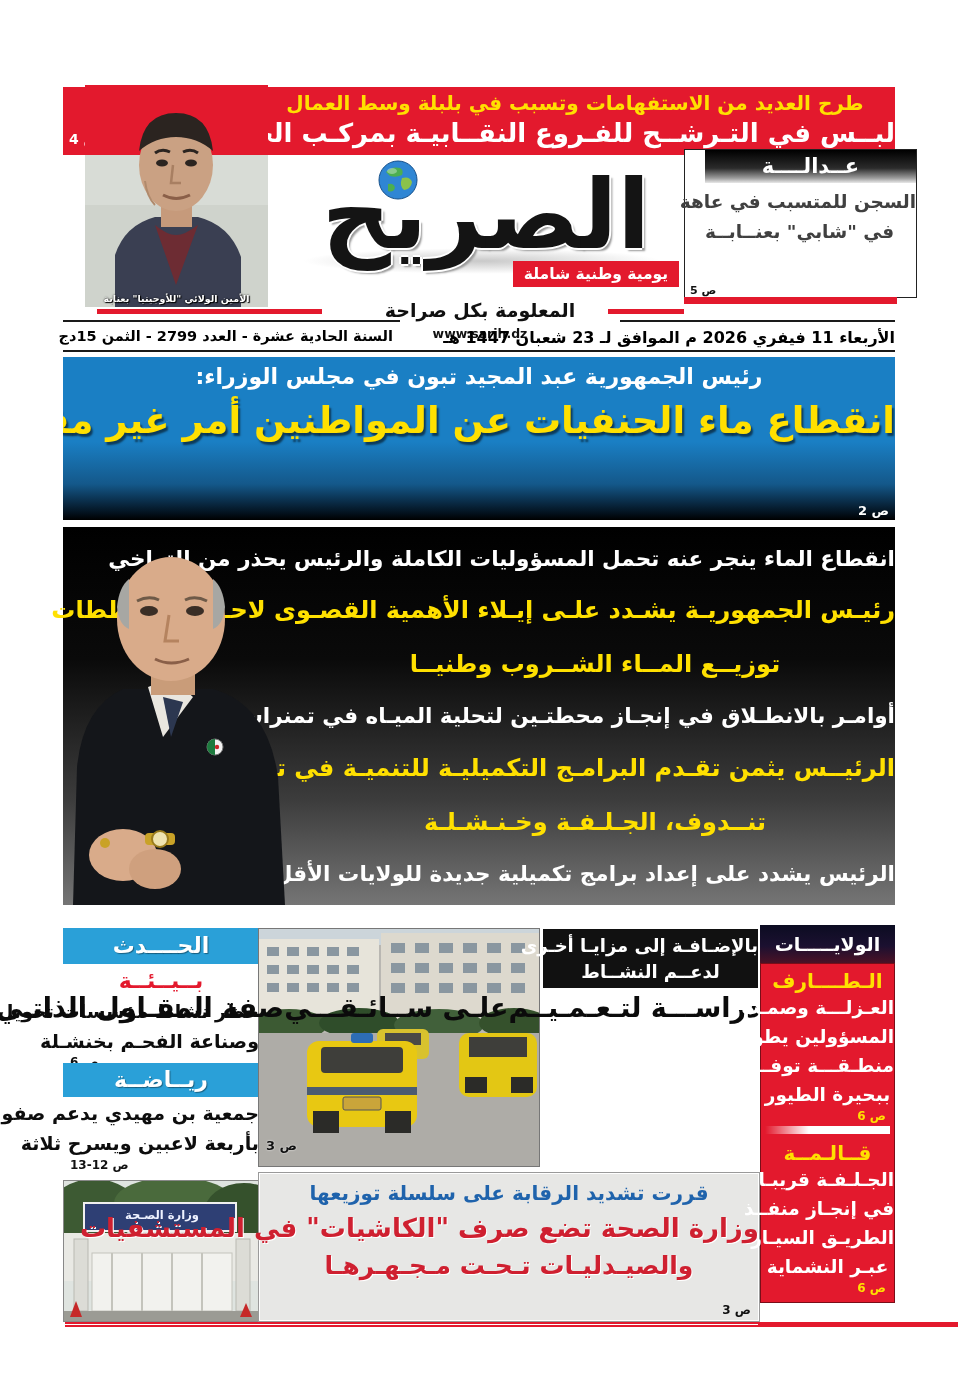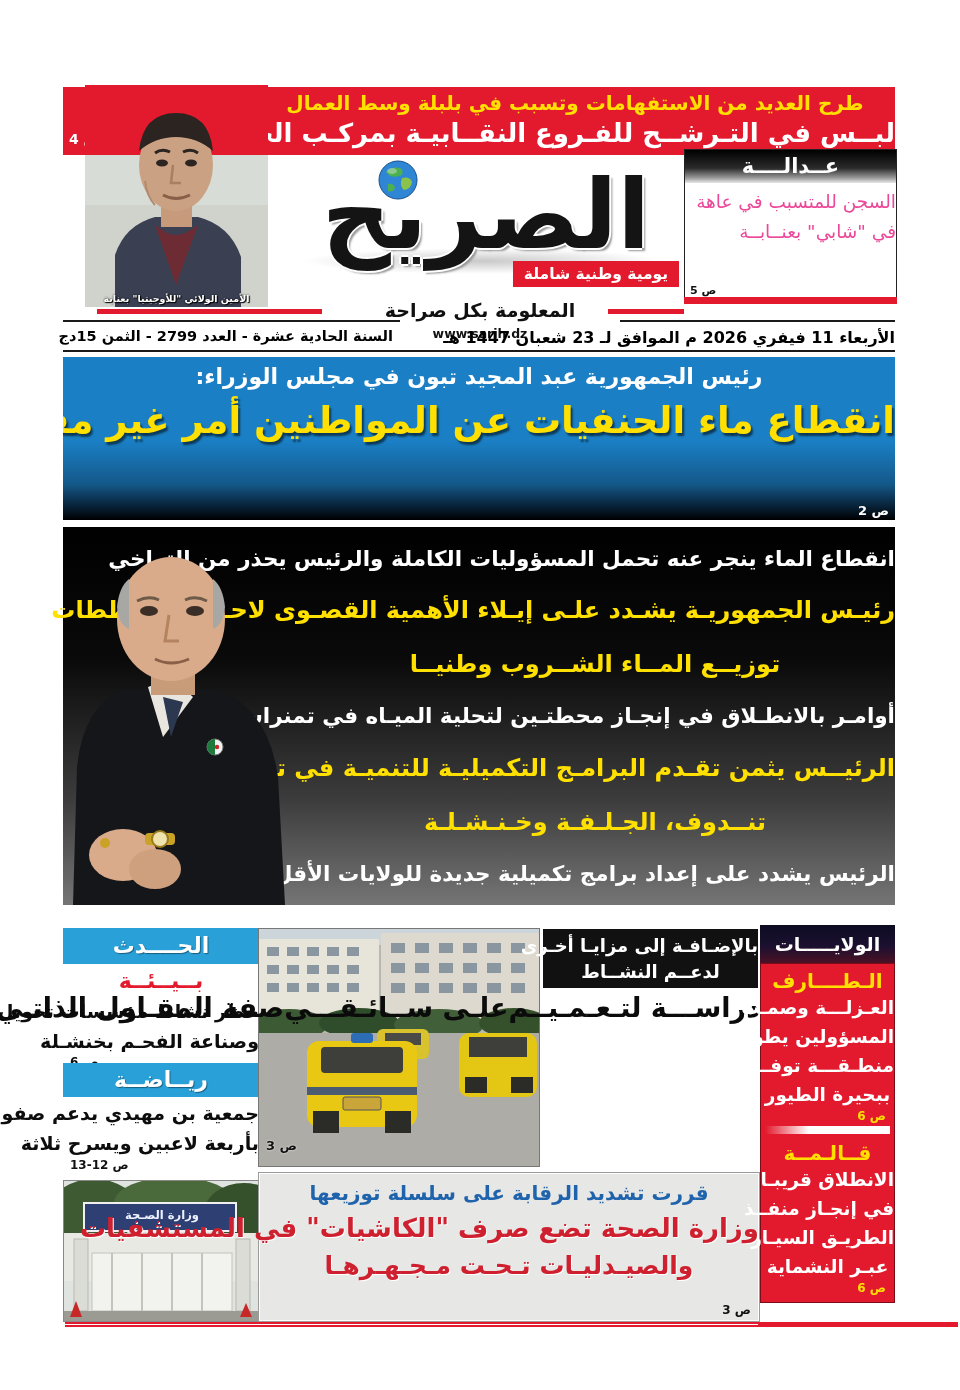--- a/index.html
+++ b/index.html
@@ -16,26 +16,26 @@
       font-weight:800;font-size:26px;text-align:center;letter-spacing:1px;}
   .top-banner .pref{position:absolute;left:6px;bottom:8px;color:#fff;font-weight:800;font-size:14px;}
 
   
   .union-photo{left:85px;top:85px;width:183px;height:222px;}
   .union-photo svg{display:block;}
   .union-caption{position:absolute;bottom:3px;left:0;width:100%;text-align:center;color:#fff;
       font-size:9.5px;font-weight:800;text-shadow:0 0 2px #000,1px 1px 1px #000;}
 
   
-  .justice{left:684px;top:149px;width:211px;height:147px;border:1px solid #222;background:#fff;}
+  .justice{left:684px;top:149px;width:211px;height:147px;border:1px solid #222;background:#fff;padding-left:20px;}
   .justice .hdr{height:33px;line-height:33px;text-align:center;color:#fff;font-weight:800;
       font-size:21px;letter-spacing:6px;
       background:linear-gradient(180deg,#000 0%,#2b2b2b 55%,#9b9b9b 85%,#e8e8e8 100%);}
   .justice .body{padding-top:4px;}
-  .justice .line{text-align:right;color:#ec4899;font-weight:400;font-size:18.5px;line-height:30px;}
+  .justice .line{text-align:left;color:#404040;font-weight:700;font-size:18.5px;line-height:30px;}
   .justice .pref{position:absolute;left:5px;bottom:0px;font-size:11px;font-weight:800;color:#111;}
   .justice-redbar{left:684px;top:297px;width:213px;height:7px;background:#e3192d;}
 
   
   .logo-wrap{left:292px;top:152px;width:388px;height:150px;}
   .logo-swoosh{position:absolute;left:10px;top:96px;width:360px;height:26px;border-radius:50%;
       background:radial-gradient(ellipse at center,#c9c9c9 0%,rgba(255,255,255,0) 70%);}
   .logo-title{position:absolute;right:0;top:-12px;width:100%;text-align:center;color:#141414;
       font-size:96px;font-weight:900;line-height:150px;
       text-shadow:-2px 0 0 #fff,2px 0 0 #fff,0 -2px 0 #fff,0 2px 0 #fff,3px 3px 2px #999;}
@@ -358,21 +358,21 @@
   <div class="abs wil-hdr">الولايـــــات</div>
   <div class="abs wil-panel">
     <div class="wil-city nowrap">الـطــــارف</div>
     <div class="wil-line nowrap">العـزلـــة وصمـت</div>
     <div class="wil-line nowrap">المسؤولين يطوقان</div>
     <div class="wil-line nowrap">منطـقـــة توفــة</div>
     <div class="wil-line nowrap">ببحيرة الطيور</div>
     <div class="wil-pref">ص 6</div>
     <div class="wil-div"></div>
     <div class="wil-city nowrap">قــالـمــة</div>
-    <div class="wil-line nowrap">الانطلاق قريبـا</div>
+    <div class="wil-line nowrap">الجـلـفـة قريبـا</div>
     <div class="wil-line nowrap">في إنجـاز منفــذ</div>
     <div class="wil-line nowrap">الطريـق السيـار</div>
     <div class="wil-line nowrap">عبـر النشماية</div>
     <div class="wil-pref">ص 6</div>
   </div>
 
   <div class="abs bottom-rule"></div>
   <div class="abs bottom-rule-solid"></div>
 
 </div>

